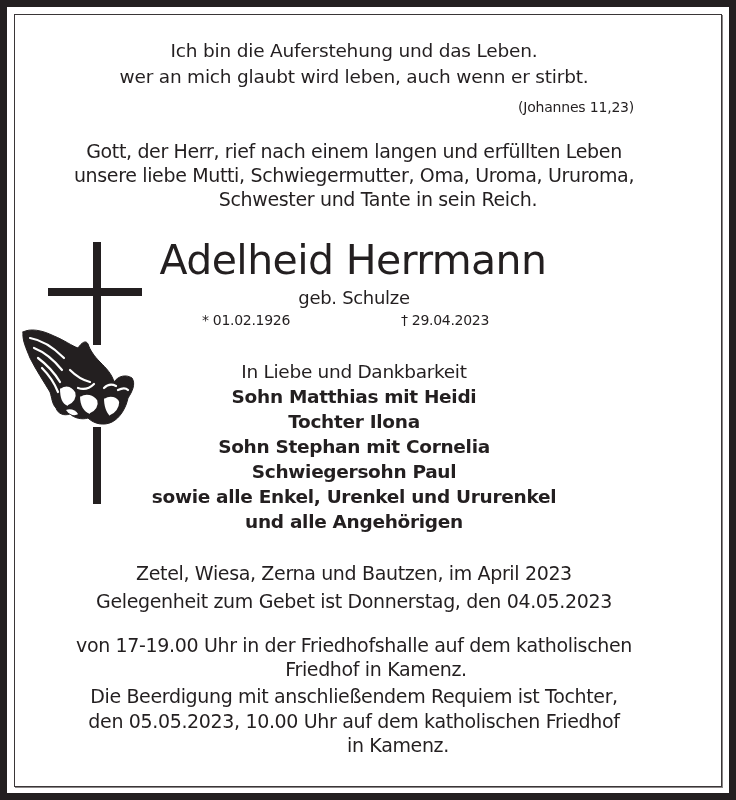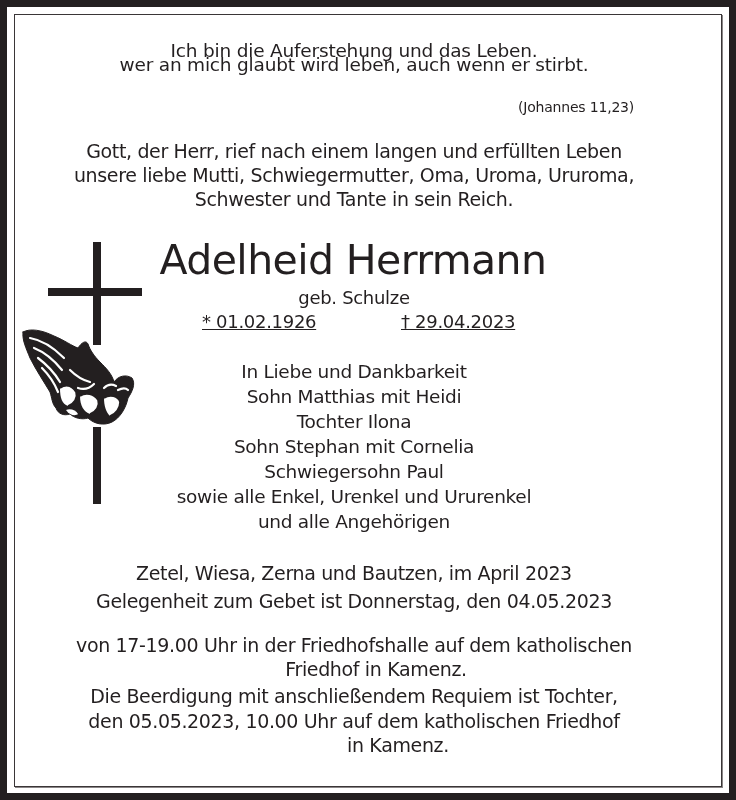--- a/index.html
+++ b/index.html
@@ -59,29 +59,28 @@
   .name {
     font-size: 41px;
     letter-spacing: -0.6px;
   }
   .sub {
     font-size: 18px;
     letter-spacing: -0.3px;
   }
   .dates {
     position: absolute;
-    font-size: 18px;
+    font-size: 14px;
     white-space: nowrap;
     line-height: 1;
     letter-spacing: -0.3px;
-    text-decoration: underline;
   }
   .family {
     font-size: 18.5px;
-    font-weight: 400;
+    font-weight: 700;
     letter-spacing: -0.3px;
   }
   .family-intro {
     font-size: 18.5px;
     letter-spacing: -0.3px;
     text-align: center;
   }
   .cross-v {
     position: absolute;
     left: 93px; top: 242px;
@@ -106,26 +105,26 @@
     width: 118px; height: 106px;
   }
 </style>
 </head>
 <body>
 
 <div class="outer-frame"></div>
 <div class="inner-frame"></div>
 
 <div class="line verse" style="top:42px;">Ich bin die Auferstehung und das Leben.</div>
-<div class="line verse" style="top:56px;text-align:center;">wer an mich glaubt wird leben, auch wenn er stirbt.</div>
+<div class="line verse" style="top:68px;text-align:center;">wer an mich glaubt wird leben, auch wenn er stirbt.</div>
 <div class="verse-ref" style="top:100px;">(Johannes 11,23)</div>
 
 <div class="line body-text" style="top:142px;">Gott, der Herr, rief nach einem langen und erfüllten Leben</div>
 <div class="line body-text" style="top:166px;">unsere liebe Mutti, Schwiegermutter, Oma, Uroma, Ururoma,</div>
-<div class="line body-text" style="top:190px;">Schwester und Tante in sein Reich.</div>
+<div class="line body-text" style="top:190px;margin-left:24px;">Schwester und Tante in sein Reich.</div>
 
 <div>
   <div class="cross-v"></div>
   <div class="cross-h"></div>
 </div>
 <div class="hands-mask"></div>
 <svg class="hands" viewBox="0 0 118 106" xmlns="http://www.w3.org/2000/svg">
   <g fill="#231f20" stroke="#231f20" stroke-linejoin="round" stroke-linecap="round">
 
     <path d="M3 6 C10 2 22 4 34 10 C44 14 52 20 58 22 C62 16 66 14 68 18 C70 24 74 30 80 36 C86 42 92 48 94 56 C98 50 106 48 112 52 C116 58 112 66 108 72 C106 82 100 92 92 96 C84 100 74 98 68 92 C62 94 54 92 50 88 C44 90 38 88 36 82 C32 78 32 72 30 66 C24 56 16 44 10 32 C6 22 2 14 3 6 Z"></path>

